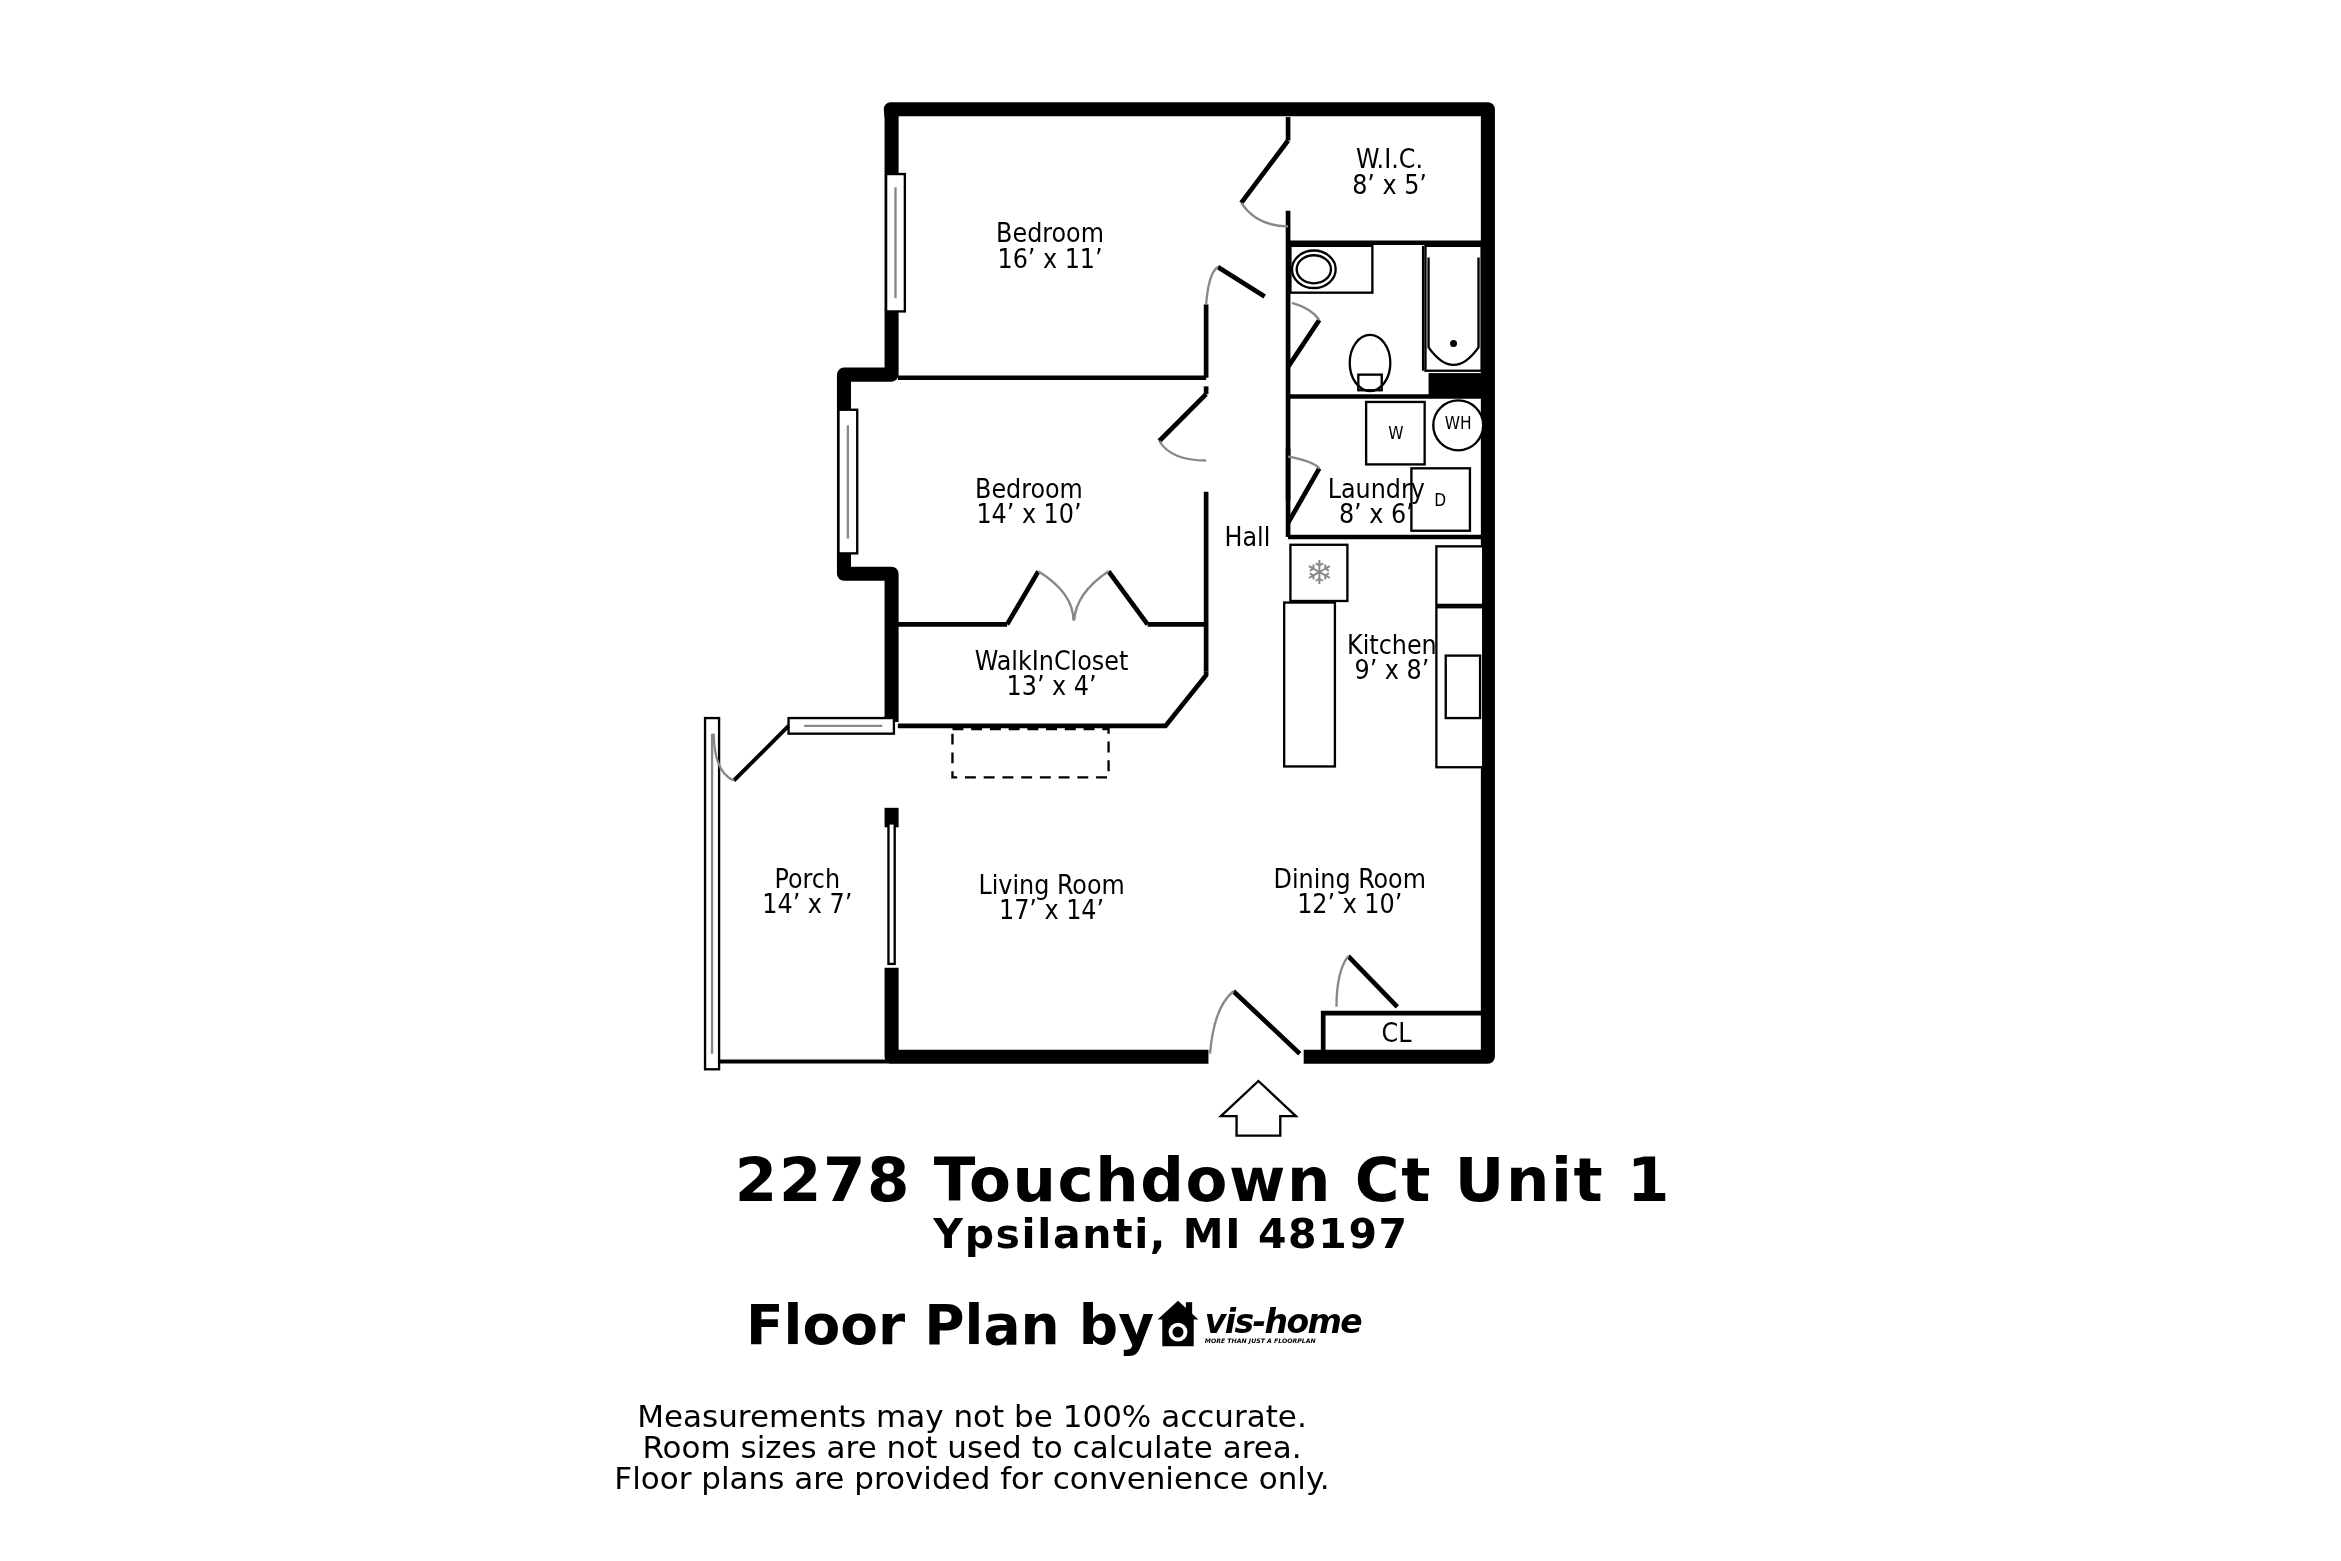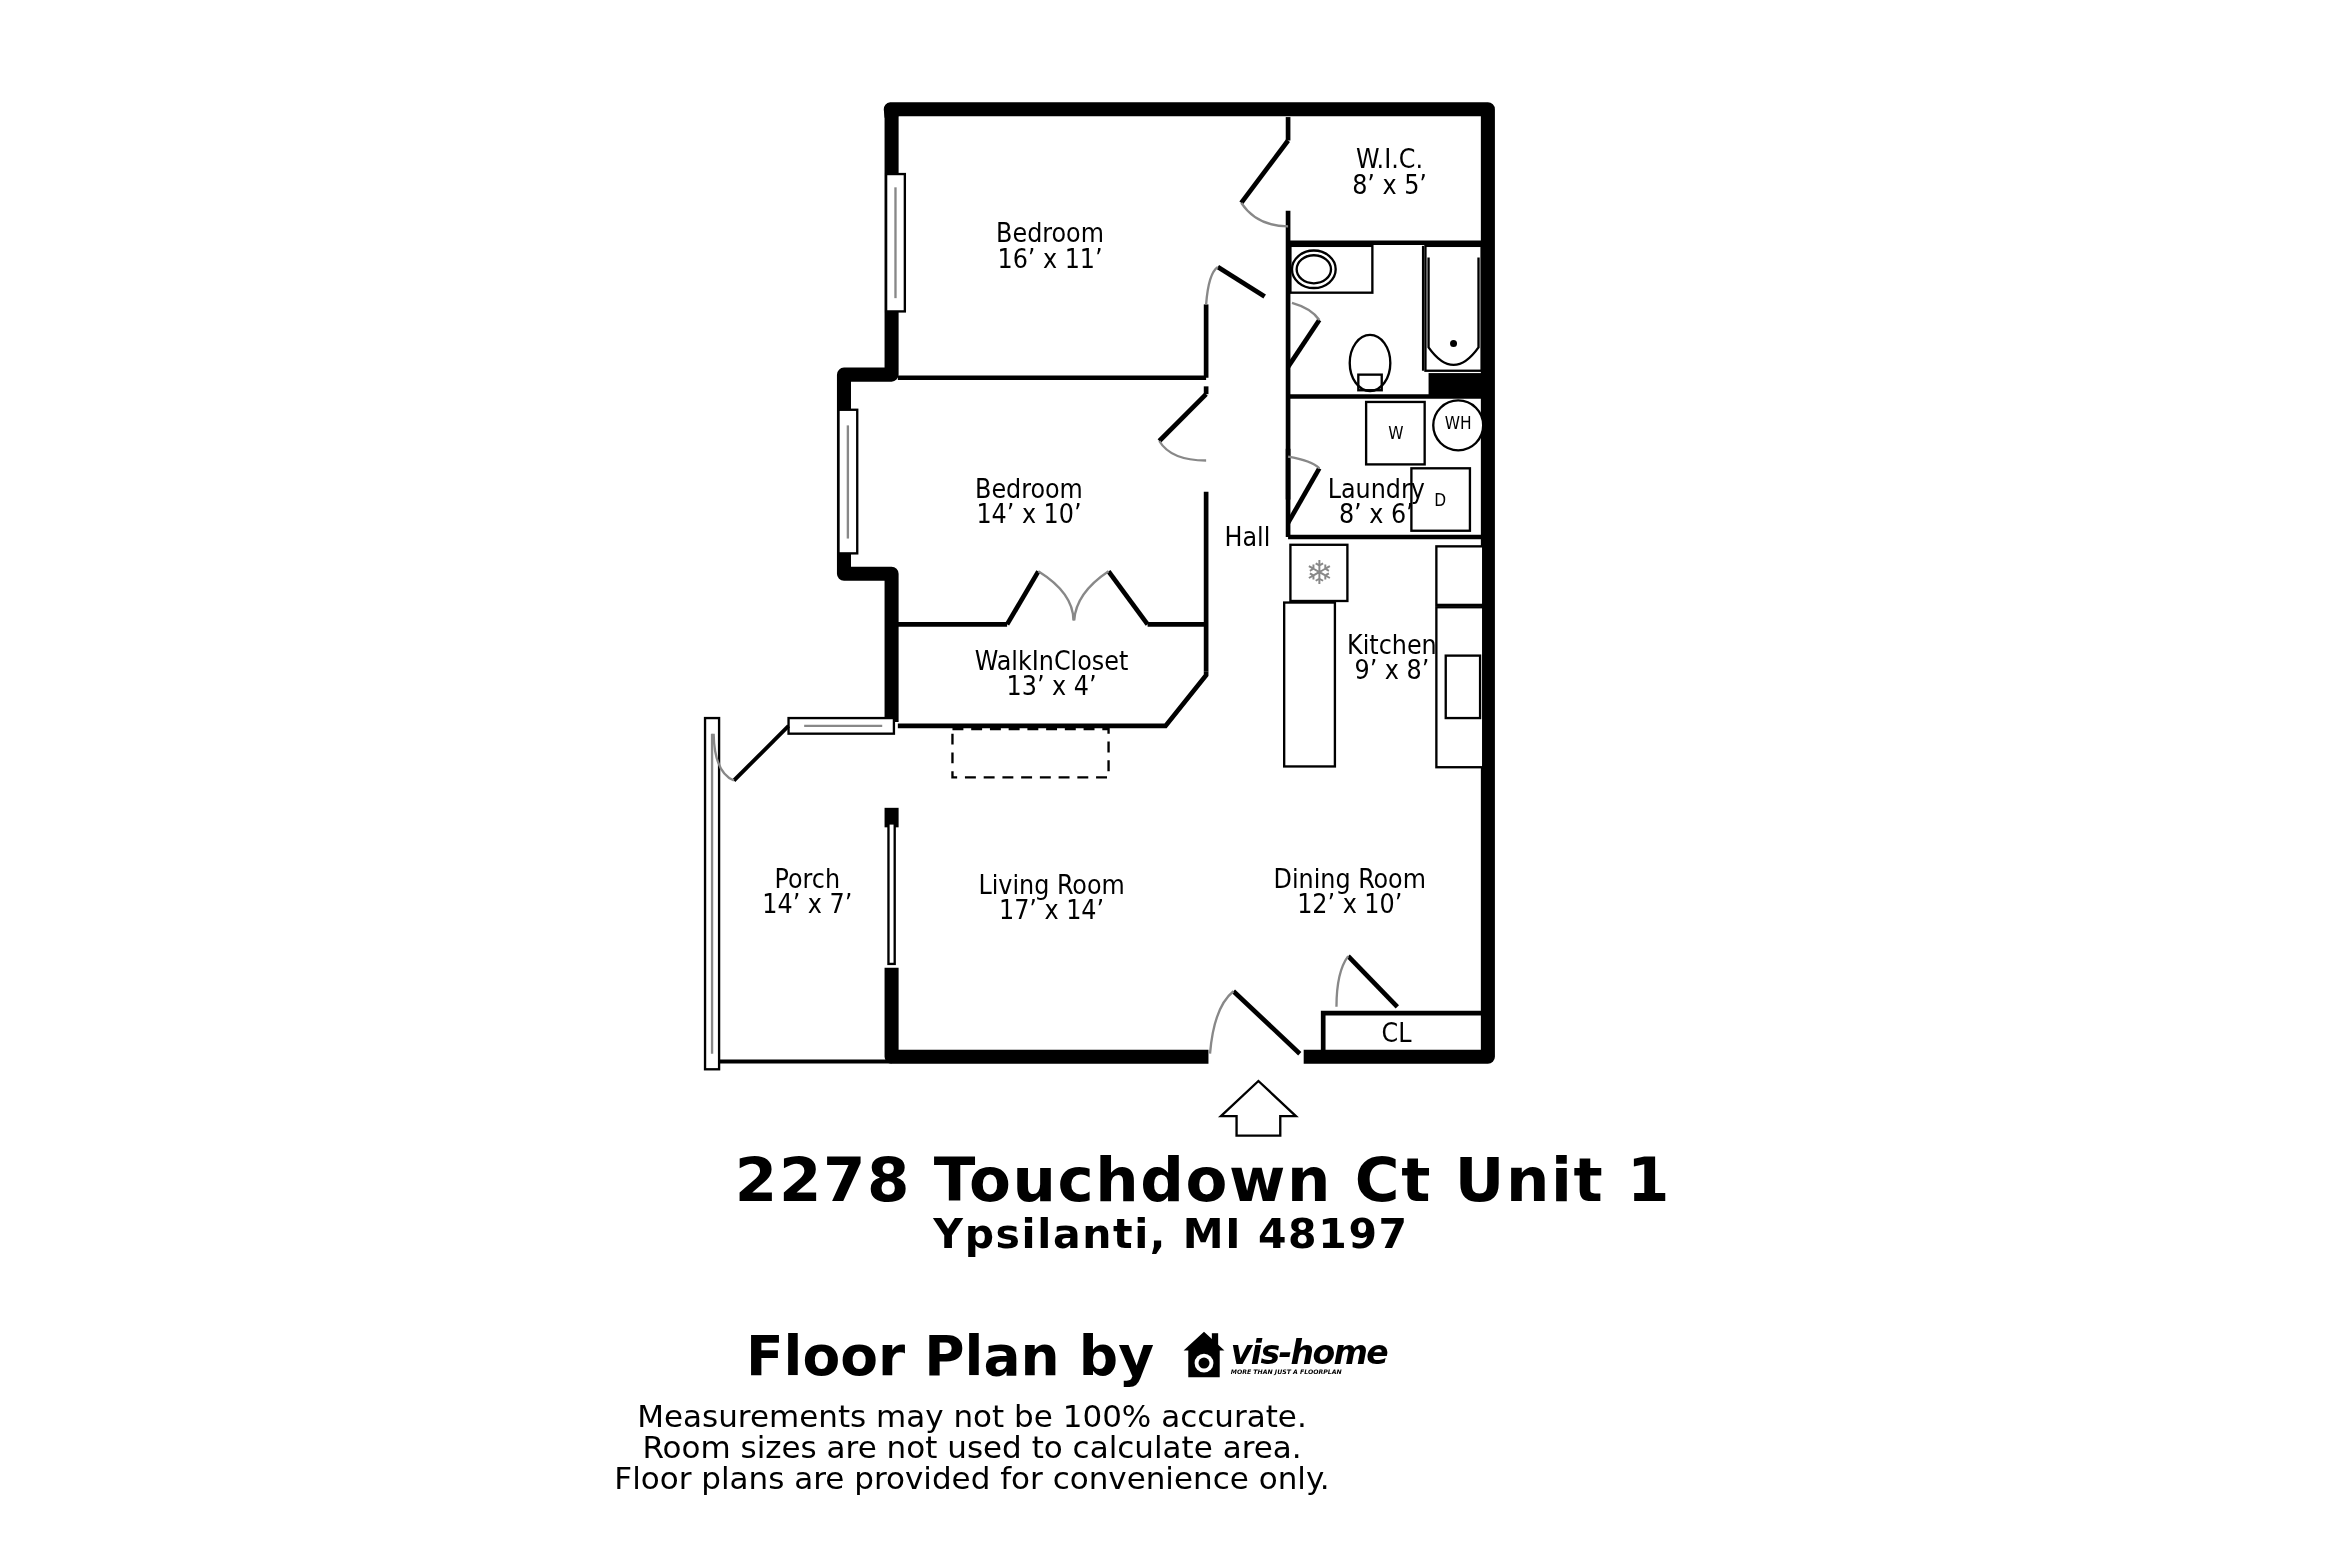--- a/index.html
+++ b/index.html
@@ -2,21 +2,21 @@
 <html style="font-size:12.5px"><head>
 <meta charset="utf-8">
 <style>
   html,body{margin:0;padding:0;background:#ffffff;}
   body{width:2342px;height:1561px;position:relative;overflow:hidden;font-family:"DejaVu Sans",sans-serif;}
   #plan{position:absolute;left:0;top:0;width:2342px;height:1561px;}
   .room-label{font-family:"DejaVu Sans Condensed","DejaVu Sans",sans-serif;font-weight:300;fill:#000;}
   .caption{position:absolute;left:0;width:2342px;text-align:center;color:#000;}
   #addr1{top:1144px;font-size:61px;font-weight:bold;letter-spacing:1.6px;padding-left:32px;}
   #addr2{top:1210px;font-size:41px;font-weight:bold;letter-spacing:1.6px;}
-  #credit{position:absolute;left:746px;top:1324px;font-size:55px;font-weight:bold;display:flex;align-items:center;gap:28px;}
+  #credit{position:absolute;left:746px;top:1293px;font-size:55px;font-weight:bold;display:flex;align-items:center;gap:2px;}
   #brand{display:flex;align-items:center;gap:4.7px;font-style:italic;}
   #brand-text{display:flex;flex-direction:column;line-height:1;}
   #brand-name{font-size:33px;font-weight:bold;letter-spacing:-1.6px;}
   #brand-tag{font-size:6.2px;font-weight:bold;}
   #disclaimer{position:absolute;left:0;width:1944px;top:1401px;text-align:center;font-size:31px;line-height:31px;font-family:"DejaVu Sans",sans-serif;font-weight:normal;}
 </style>
 </head>
 <body>
 
 <svg id="plan" viewBox="0 0 3000 2000" xmlns="http://www.w3.org/2000/svg">

